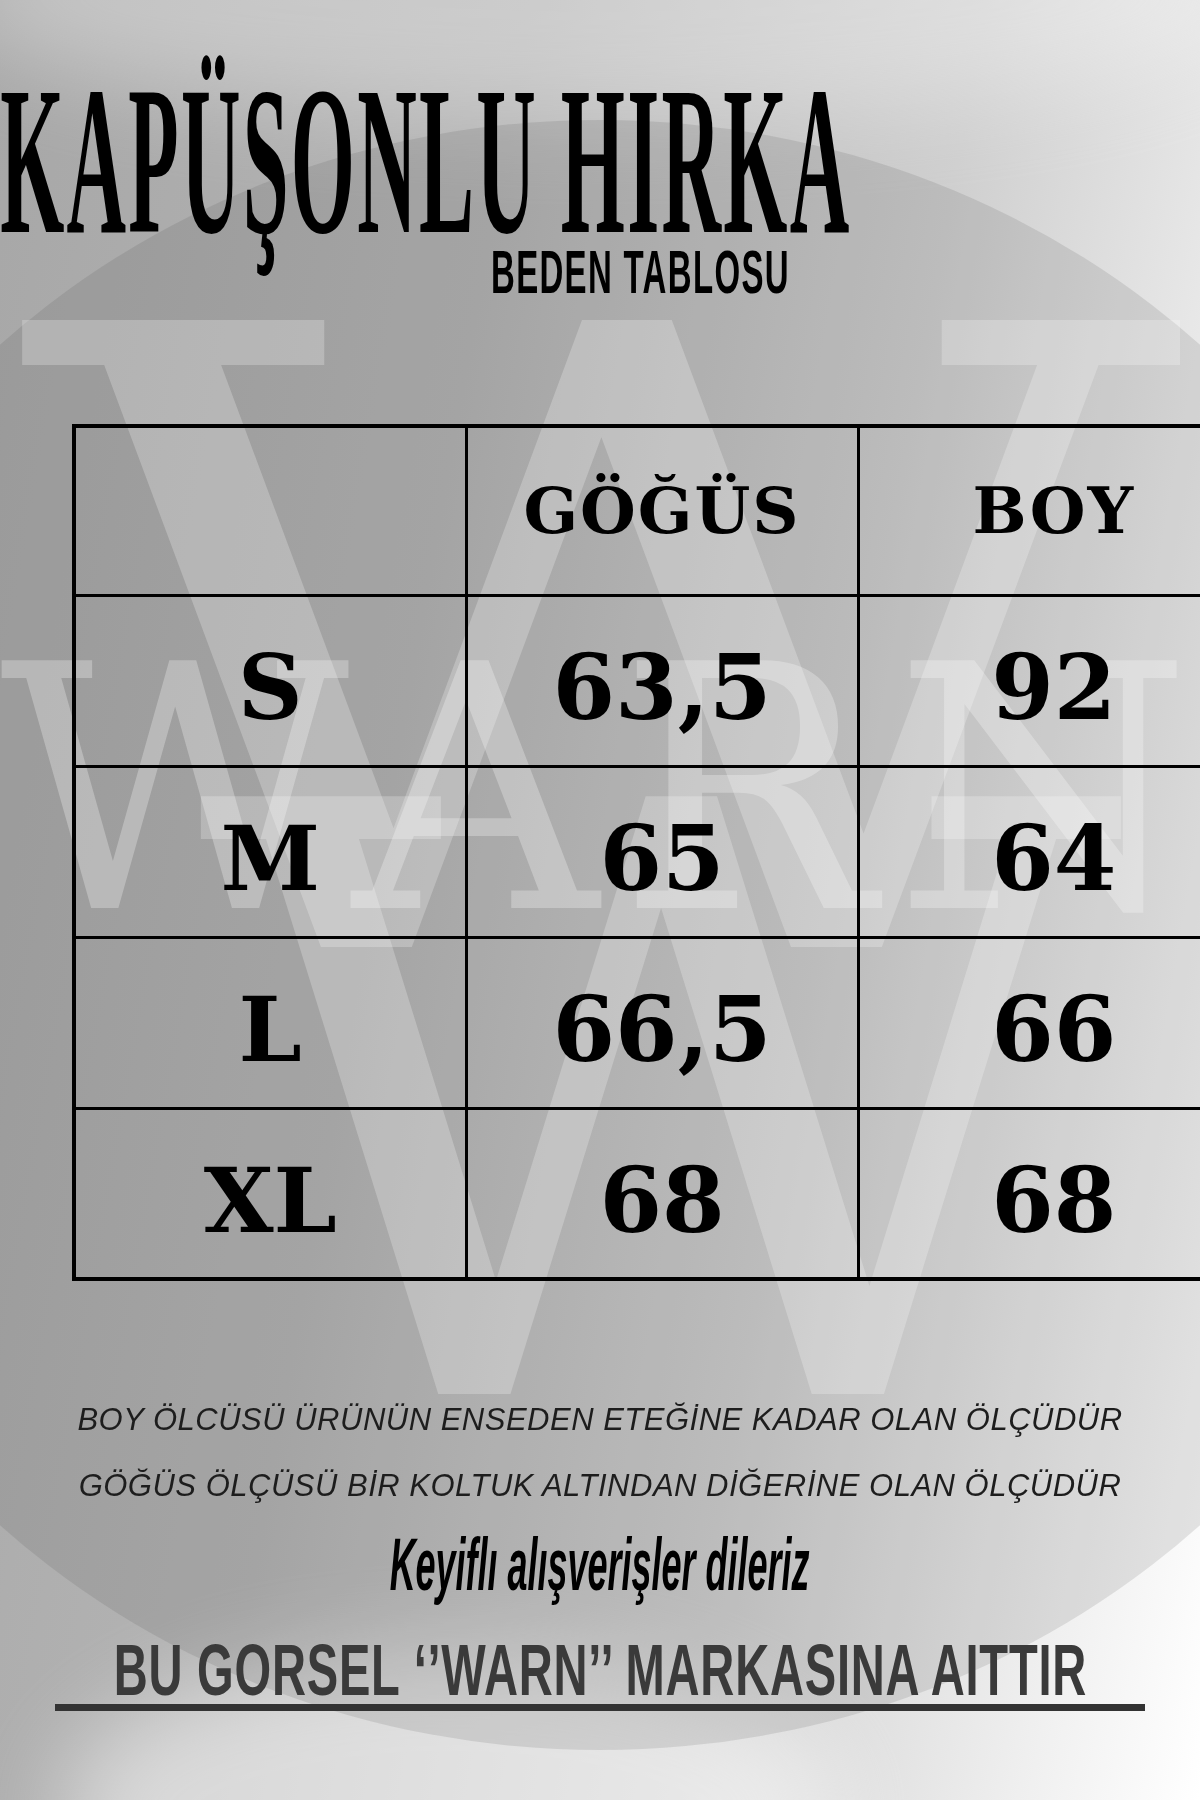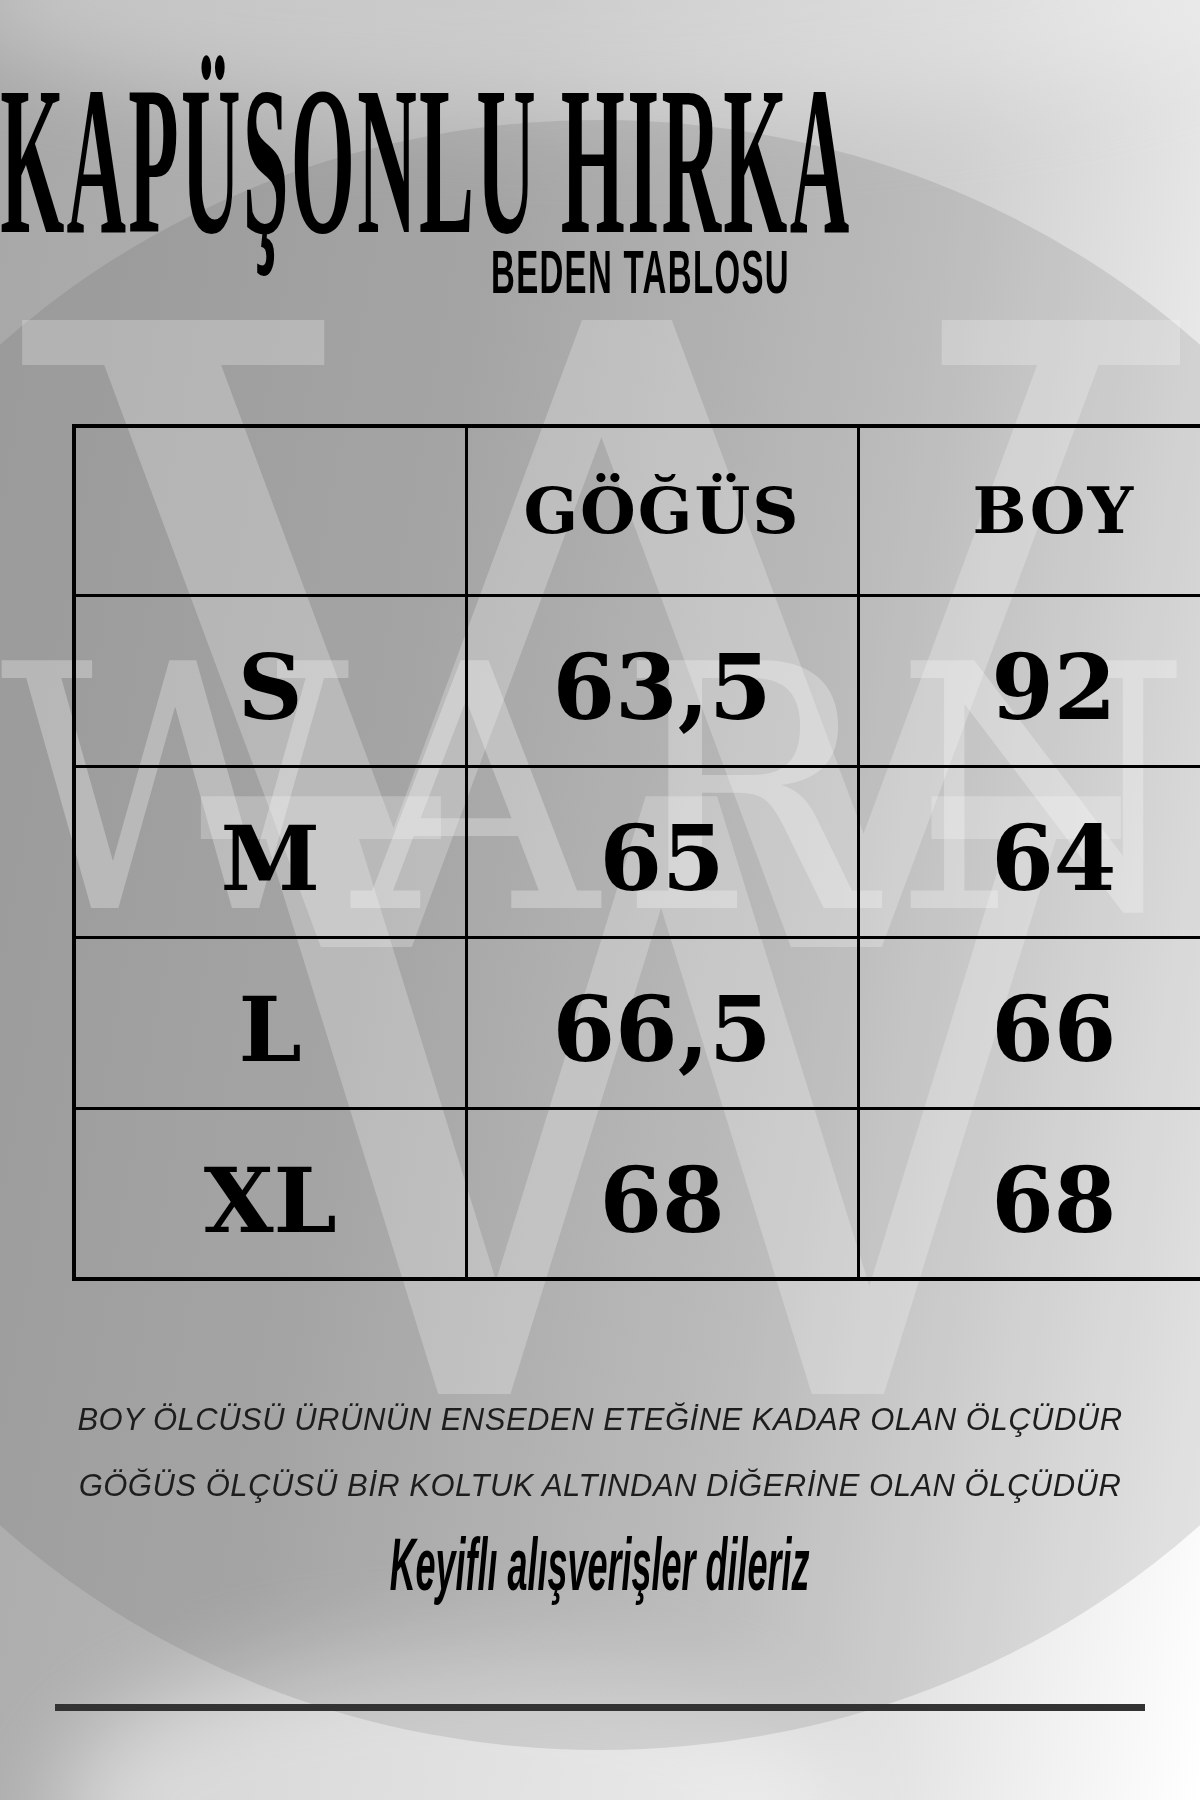--- a/index.html
+++ b/index.html
@@ -112,15 +112,18 @@
       </tr>
     </tbody>
   </table>
 
   <div class="note note-2">GÖĞÜS ÖLÇÜSÜ BİR KOLTUK ALTINDAN DİĞERİNE OLAN ÖLÇÜDÜR</div>
   <div class="note note-1">BOY ÖLCÜSÜ ÜRÜNÜN ENSEDEN ETEĞİNE KADAR OLAN ÖLÇÜDÜR</div>
 
   <div class="farewell-wrap">
     <span>Keyiflı alışverişler dileriz</span>
   </div>
+  <div class="brand-wrap">
+    <span>BU GORSEL ‘’WARN’’ MARKASINA AITTIR</span>
+  </div>
   <div class="brand-underline"></div>
 
 </div>
 
 </body></html>

